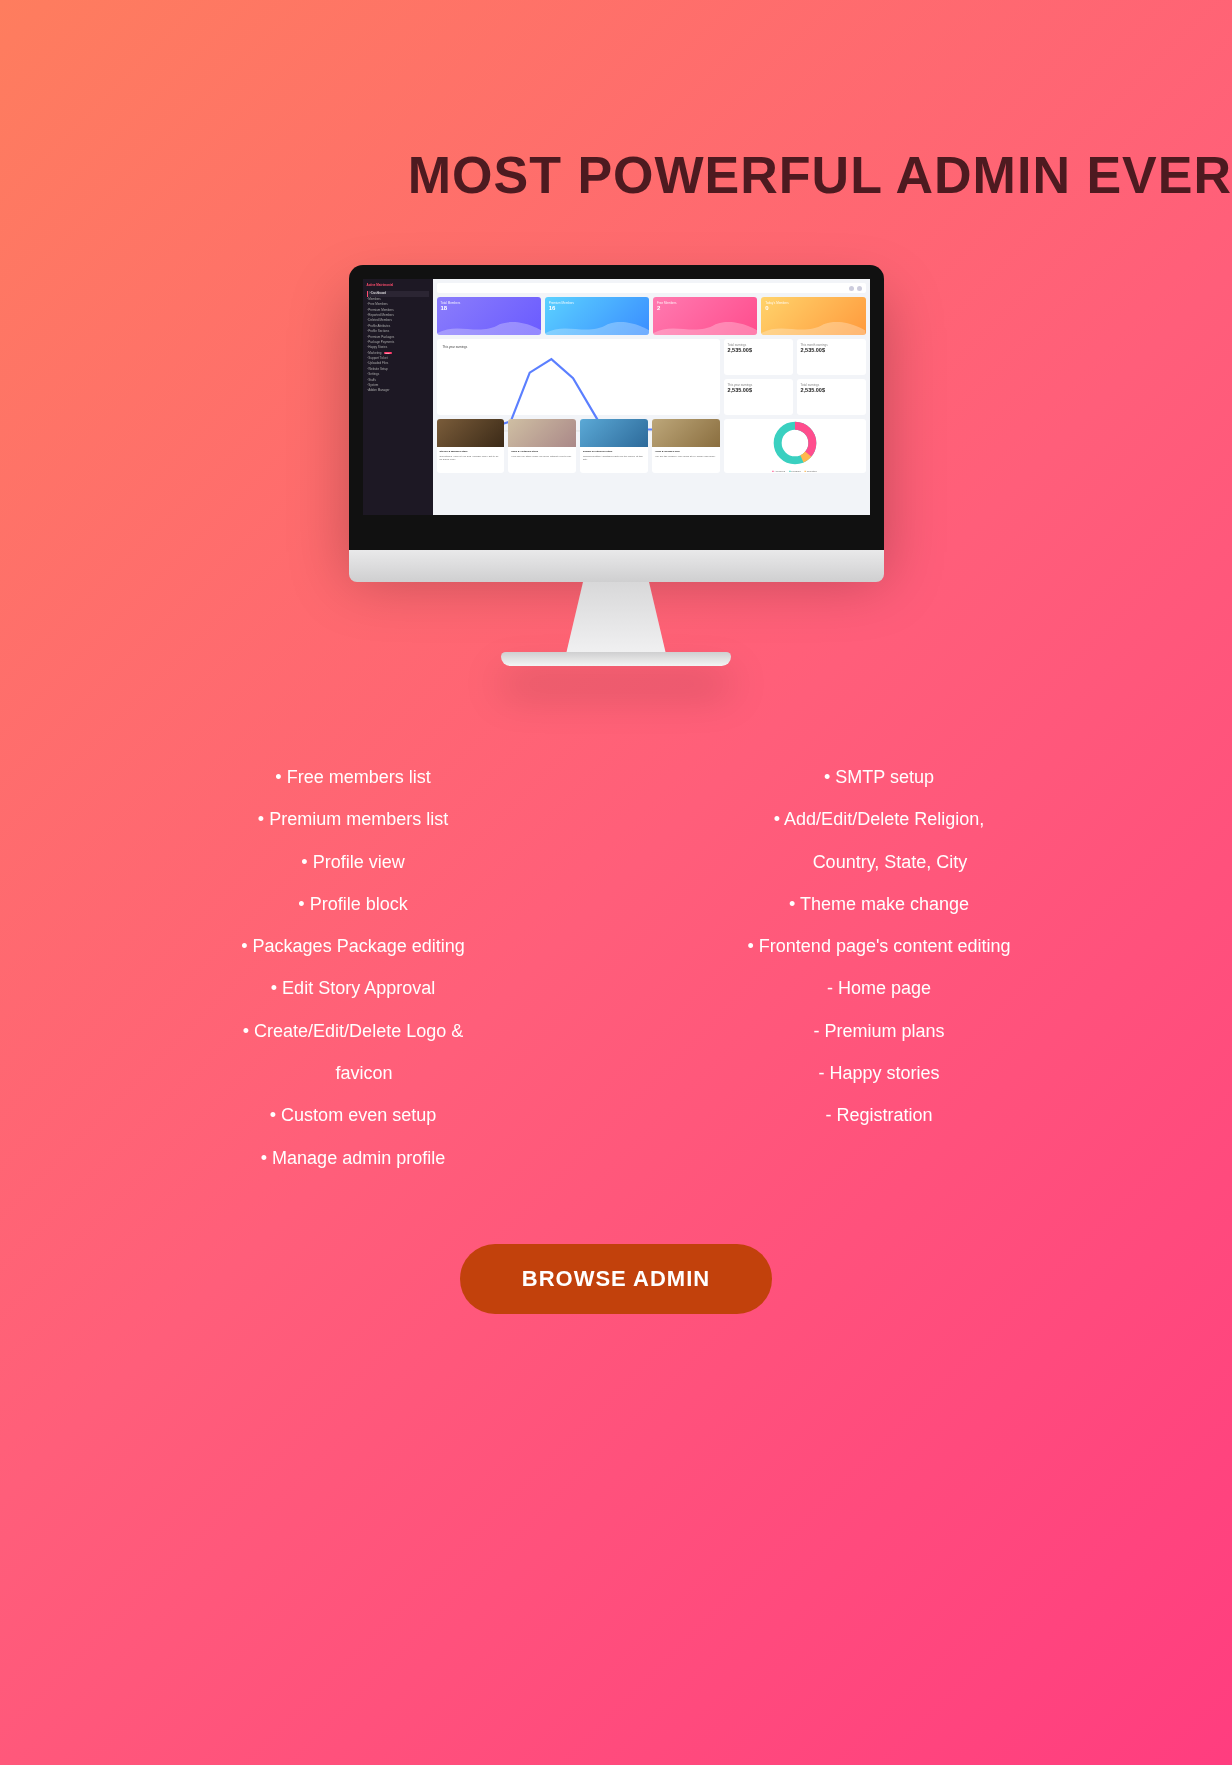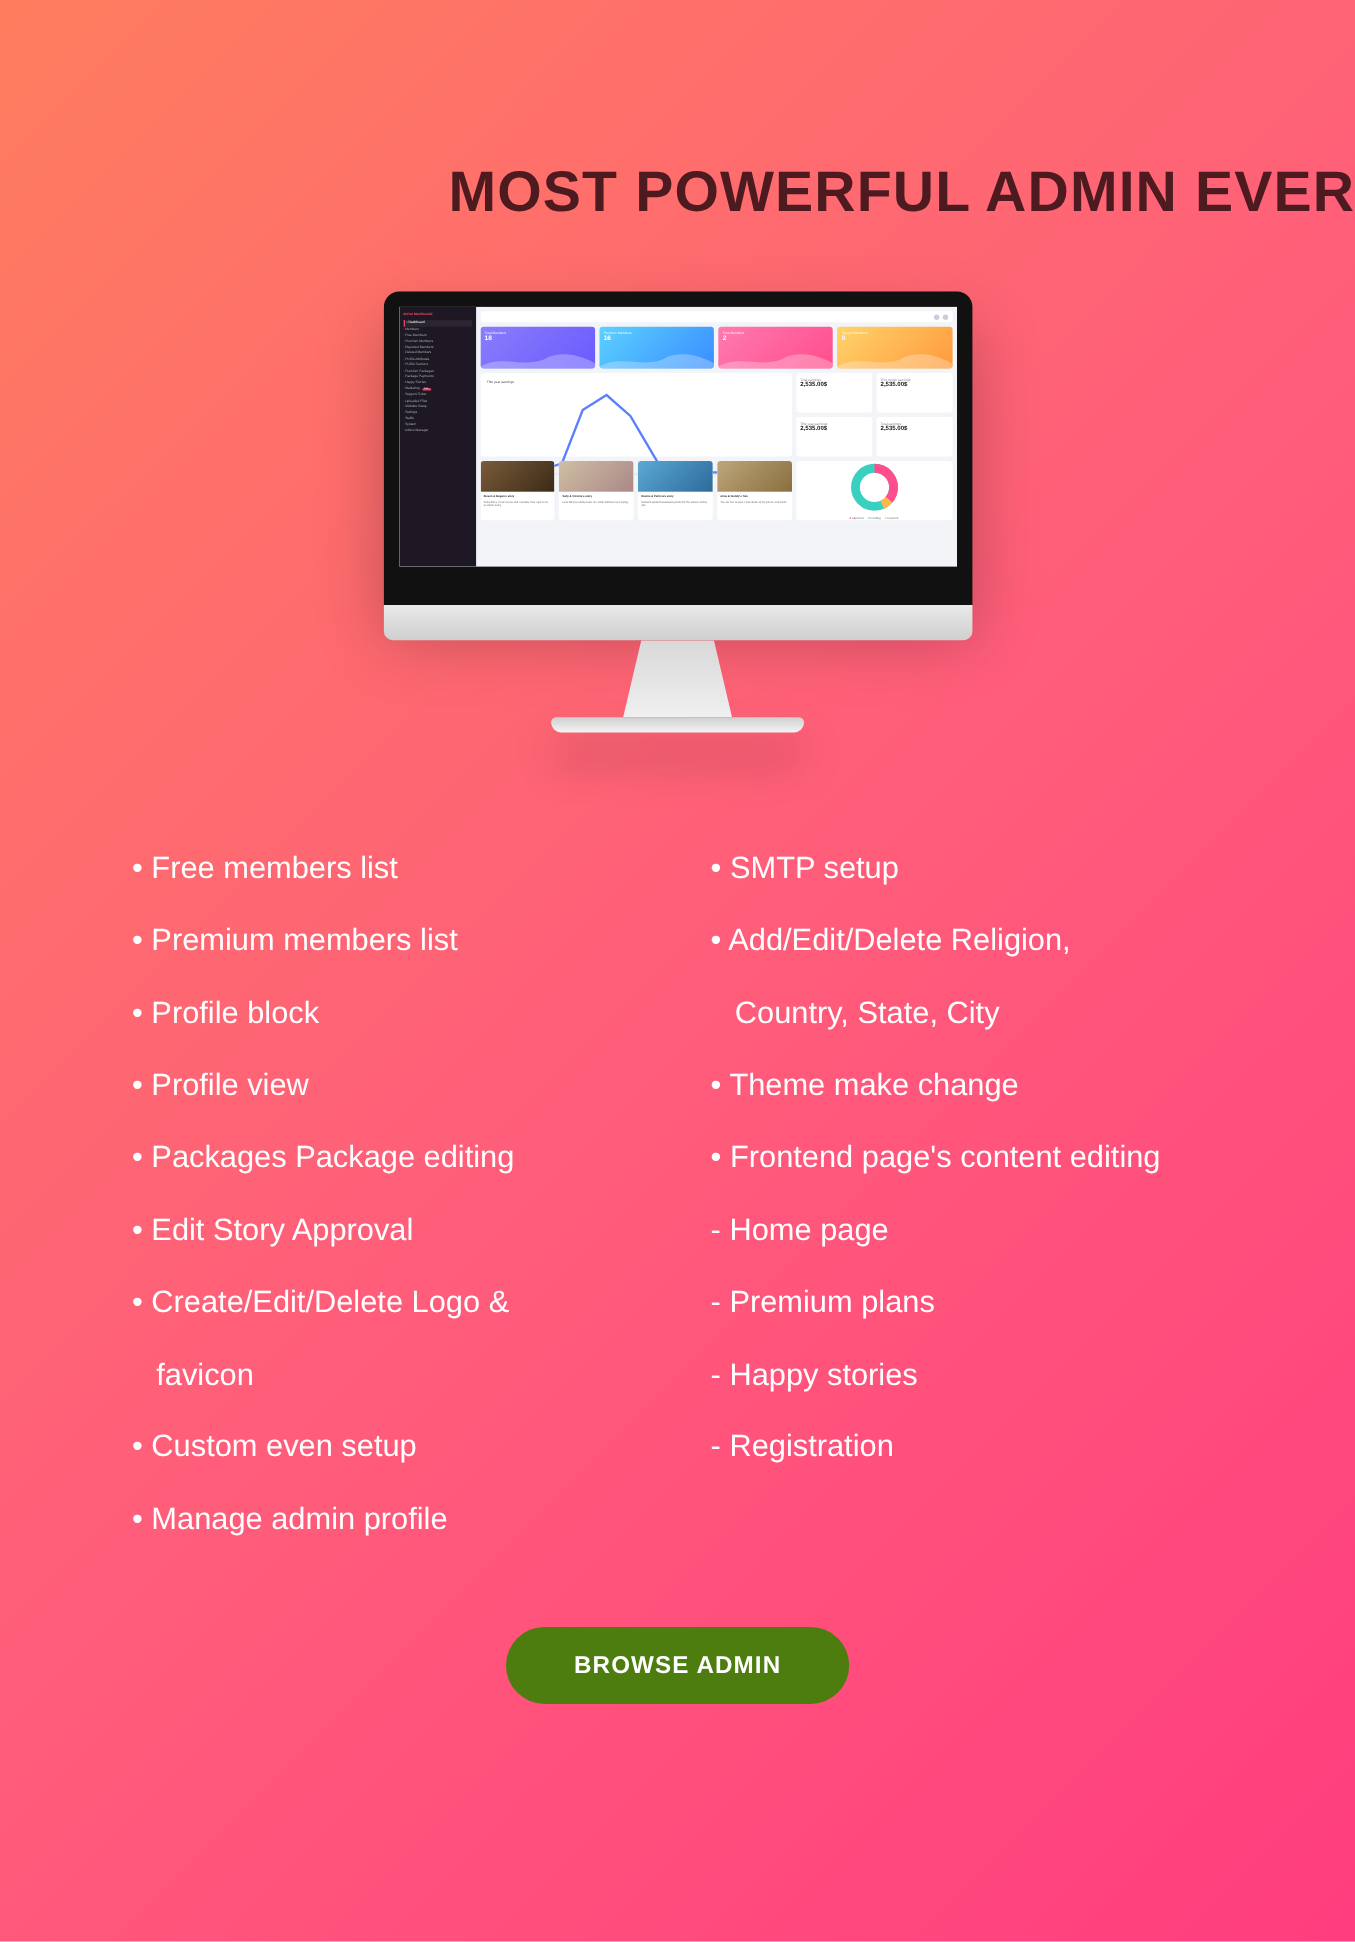--- a/index.html
+++ b/index.html
@@ -123,34 +123,35 @@
   .legend span::before{ content:"■ "; }
   .legend .la::before{color:#ff4d8d;} .legend .lb::before{color:#3ad0c0;} .legend .lc::before{color:#ffb74d;}
 
   
   .features {
     display:flex;
     justify-content:center;
     gap:60px;
     margin:90px auto 0;
     padding:0 120px;
-    font-size:28px;
+    font-size:18px;
     line-height:2.35;
     font-weight:500;
     color:#fff;
+    text-align:center;
   }
   .col { flex:1; max-width:480px;}
   .indent { padding-left:22px; display:block;}
   .bullet::before { content:"• "; }
   .dash::before   { content:"- "; }
 
   .btn-wrap{ text-align:center; margin-top:65px;}
   .browse-btn{
     display:inline-block;
-    background:#4d7c0f;
+    background:#c2410c;
     color:#fff;
     font-size:22px;
     font-weight:600;
     letter-spacing:1px;
     padding:22px 62px;
     border-radius:50px;
     border:none;
     cursor:pointer;
   }
 </style>
@@ -287,22 +288,22 @@
   </div>
   <div class="chin"></div>
   <div class="stand"></div>
   <div class="base"></div>
 </div>
 
 <div class="features">
   <div class="col">
       <div class="bullet">Free members list</div>
       <div class="bullet">Premium members list</div>
+      <div class="bullet">Profile view</div>
       <div class="bullet">Profile block</div>
-      <div class="bullet">Profile view</div>
       <div class="bullet">Packages Package editing</div>
       <div class="bullet">Edit Story Approval</div>
       <div class="bullet">Create/Edit/Delete Logo &amp;</div>
       <div class="indent">favicon</div>
       <div class="bullet">Custom even setup</div>
       <div class="bullet">Manage admin profile</div>
     </div>
   <div class="col">
       <div class="bullet">SMTP setup</div>
       <div class="bullet">Add/Edit/Delete Religion,</div>

